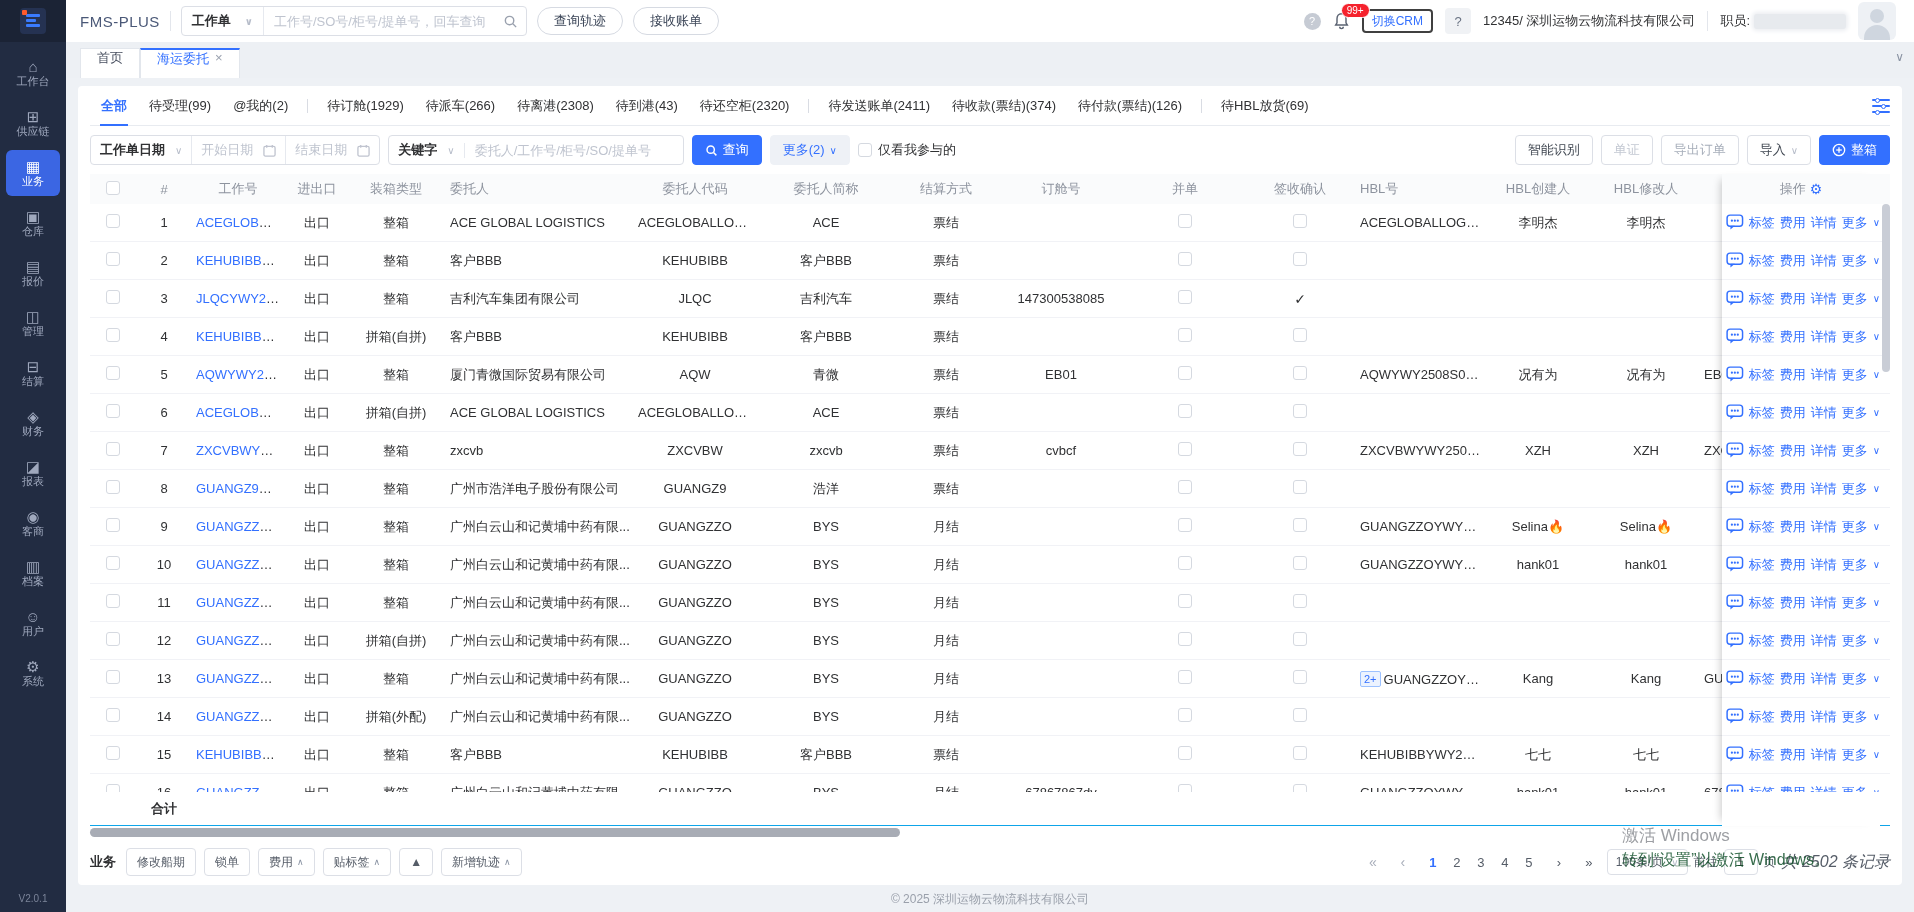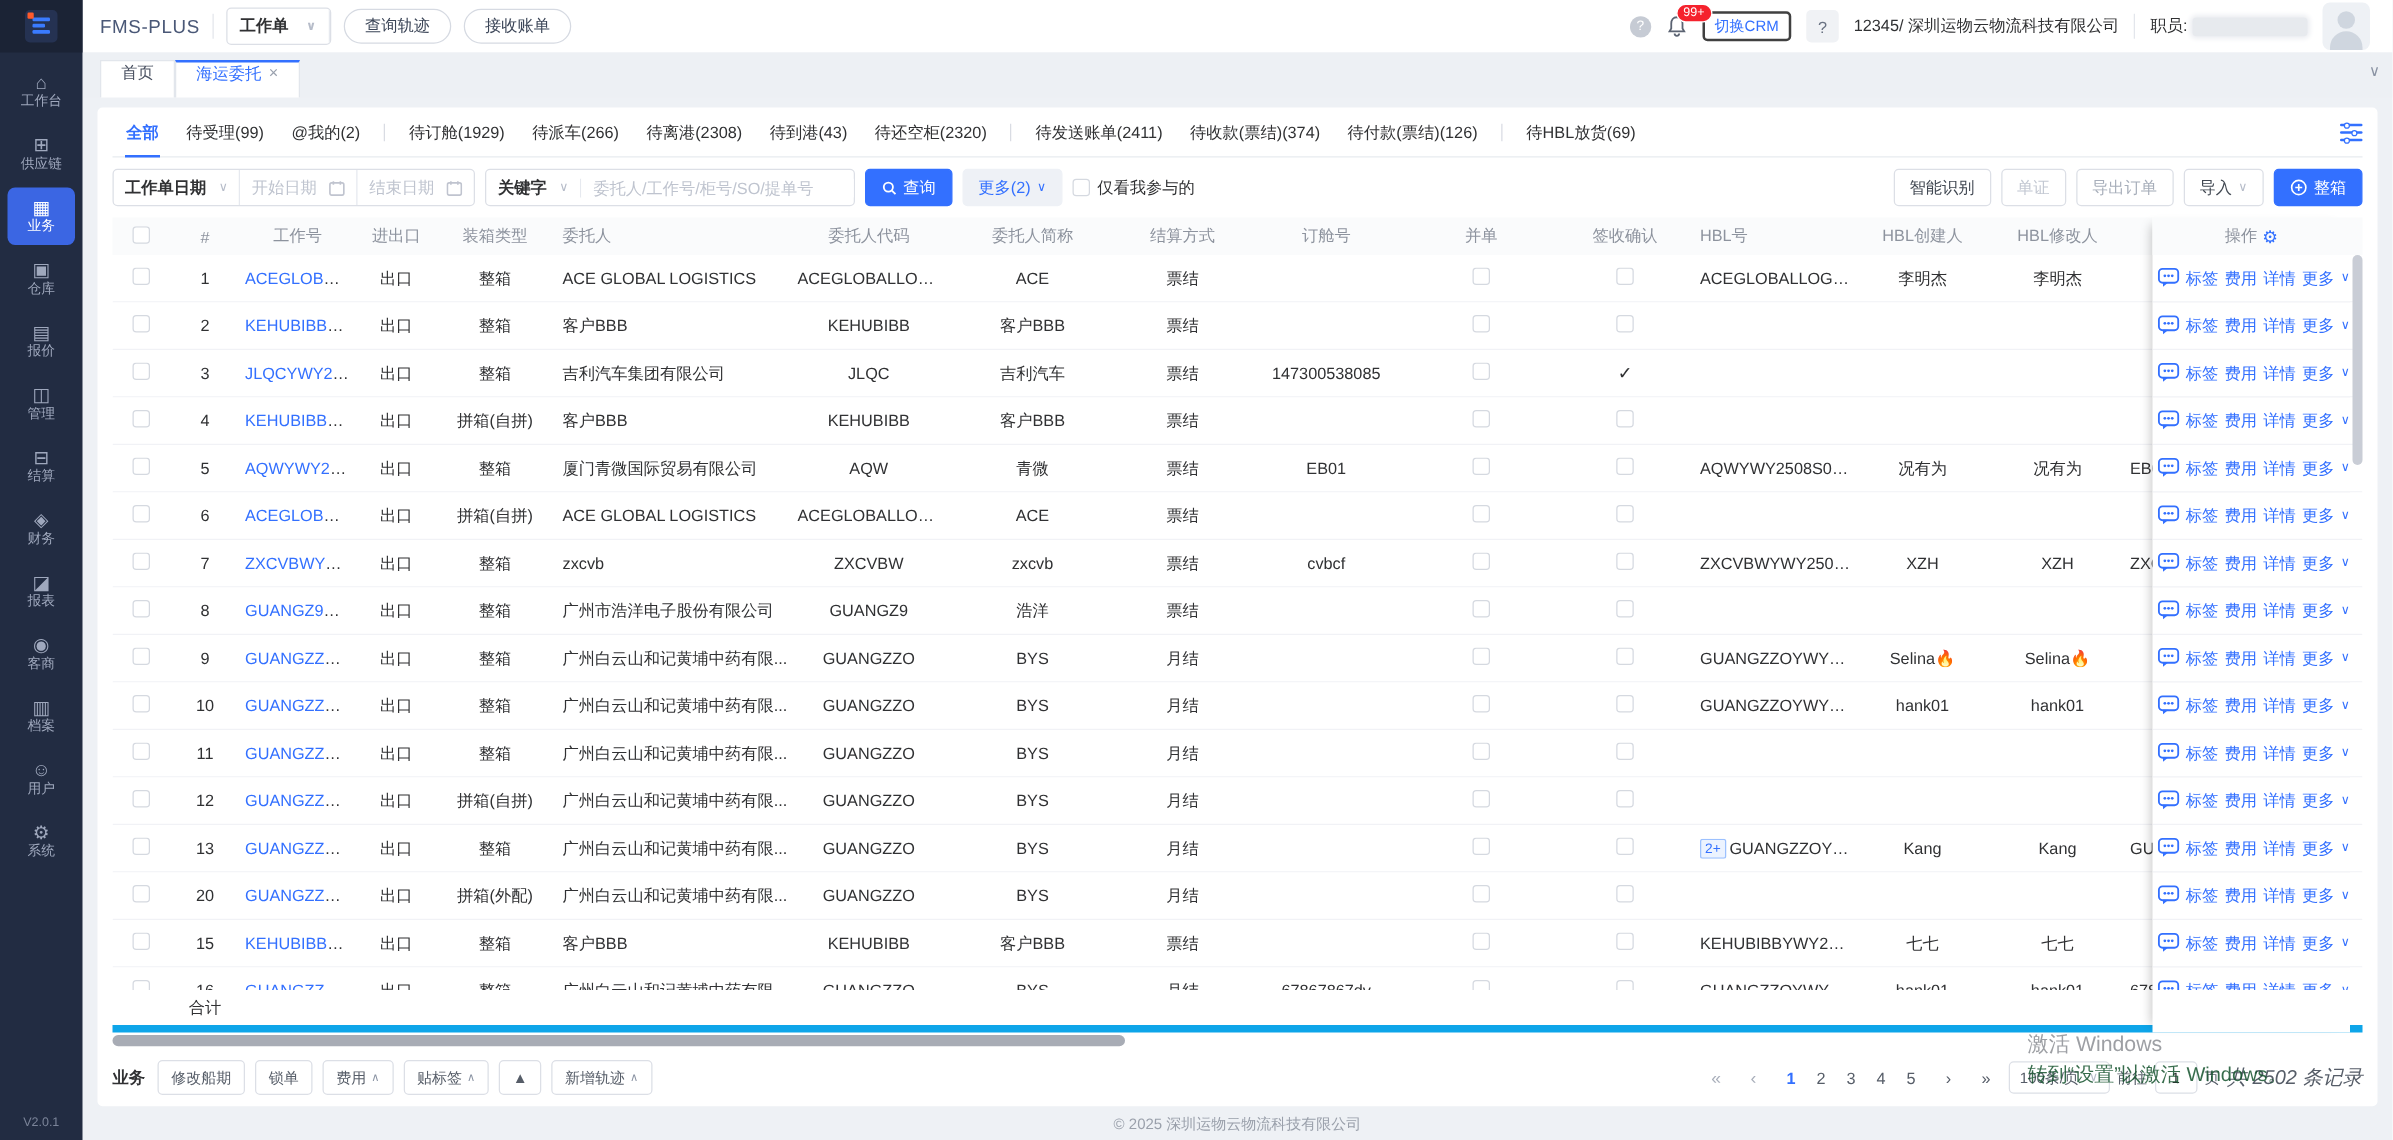--- a/index.html
+++ b/index.html
@@ -106,21 +106,21 @@
   .ops-col { position:absolute; top:0; right:10px; bottom:0; width:158px; background:#fff; box-shadow:-7px 0 8px -6px rgba(0,0,0,.22); }
   .ops-head { height:30px; background:#fafbfc; color:#8d939e; display:flex; align-items:center; justify-content:center; }
   .ops-body { height:588px; overflow:hidden; }
   .ops-cell { height:38px; display:flex; align-items:center; gap:5px; border-bottom:1px solid #f1f2f6; padding-left:4px; }
   .ops-link { color:#3370ff; cursor:pointer; white-space:nowrap; }
   .ops-caret { color:#3370ff; font-size:10px; }
 
   .vscroll { position:absolute; top:30px; right:0; width:8px; height:588px; }
   .vthumb { width:8px; height:168px; background:#c9cdd6; border-radius:4px; }
 
-  .total-row { display:flex; align-items:center; height:34px; border-bottom:6px solid #0ea5e9; font-weight:400; }
+  .total-row { display:flex; align-items:center; height:34px; border-bottom:1px solid #0ea5e9; font-weight:700; }
   .total-label { width:56px; margin-left:46px; text-align:center; }
 
   .hscroll { height:13px; padding:2px 0; }
   .hthumb { height:9px; width:810px; background:#a8acb5; border-radius:5px; cursor:pointer; }
 
   .bottom-bar { height:46px; display:flex; align-items:center; gap:8px; flex-shrink:0; }
   .group-label { font-weight:700; color:#303133; margin-right:2px; }
   .bbtn { height:28px; border:1px solid #dcdfe6; border-radius:4px; background:#fff; color:#565d68; padding:0 10px; font-size:12px; display:inline-flex; align-items:center; gap:4px; cursor:pointer; }
   .bbtn .up { font-size:9px; color:#8a93a3; }
   .pager { margin-left:auto; display:flex; align-items:center; gap:6px; color:#565d68; }
@@ -212,20 +212,27 @@
 
   <div class="main">
 
     <header class="topbar">
       <span class="brand">FMS-PLUS</span>
       <span class="vdiv"></span>
       <div class="mod-group">
         <div class="mod-select">
           <span>工作单</span>
           <span class="caret">∨</span>
+        </div>
+        <div class="top-search">
+          <input placeholder="工作号/SO号/柜号/提单号，回车查询" style="">
+          <svg width="15" height="15" viewBox="0 0 16 16">
+              <circle cx="7" cy="7" r="4.5" fill="none" stroke="#9aa1ae" stroke-width="1.5"></circle>
+              <line x1="10.5" y1="10.5" x2="14" y2="14" stroke="#9aa1ae" stroke-width="1.5"></line>
+            </svg>
         </div>
       </div>
       <button class="pill-btn">查询轨迹</button>
       <button class="pill-btn">接收账单</button>
       <div class="top-right">
         <span class="help-icon">?</span>
         <span class="bell-wrap">
           <svg width="17" height="18" viewBox="0 0 18 20">
               <path d="M9 2 C5.7 2 4 4.5 4 7.5 L4 12 L2.5 14.5 L15.5 14.5 L14 12 L14 7.5 C14 4.5 12.3 2 9 2 Z" fill="none" stroke="#5b6372" stroke-width="1.6"></path>
               <path d="M7 16.5 a2 2 0 0 0 4 0" fill="none" stroke="#5b6372" stroke-width="1.6"></path>
@@ -610,21 +617,21 @@
                 <div class="td col-booking"></div>
                 <div class="td col-merge"><span class="chk"></span></div>
                 <div class="td col-sign"><span class="chk"></span></div>
                 <div class="td col-hbl"><span class="hbl-badge">2+</span><span>GUANGZZOYW...</span></div>
                 <div class="td col-creator">Kang</div>
                 <div class="td col-modifier">Kang</div>
                 <div class="td col-extra">GUAN</div>
               </div>
               <div class="tr">
                 <div class="td col-select"><span class="chk"></span></div>
-                <div class="td col-index">20</div>
+                <div class="td col-index">14</div>
                 <div class="td col-work"><span class="work-link">GUANGZZOY...</span></div>
                 <div class="td col-ie">出口</div>
                 <div class="td col-pack">拼箱(外配)</div>
                 <div class="td col-client">广州白云山和记黄埔中药有限...</div>
                 <div class="td col-code">GUANGZZO</div>
                 <div class="td col-short">BYS</div>
                 <div class="td col-settle">月结</div>
                 <div class="td col-booking"></div>
                 <div class="td col-merge"><span class="chk"></span></div>
                 <div class="td col-sign"><span class="chk"></span></div>

